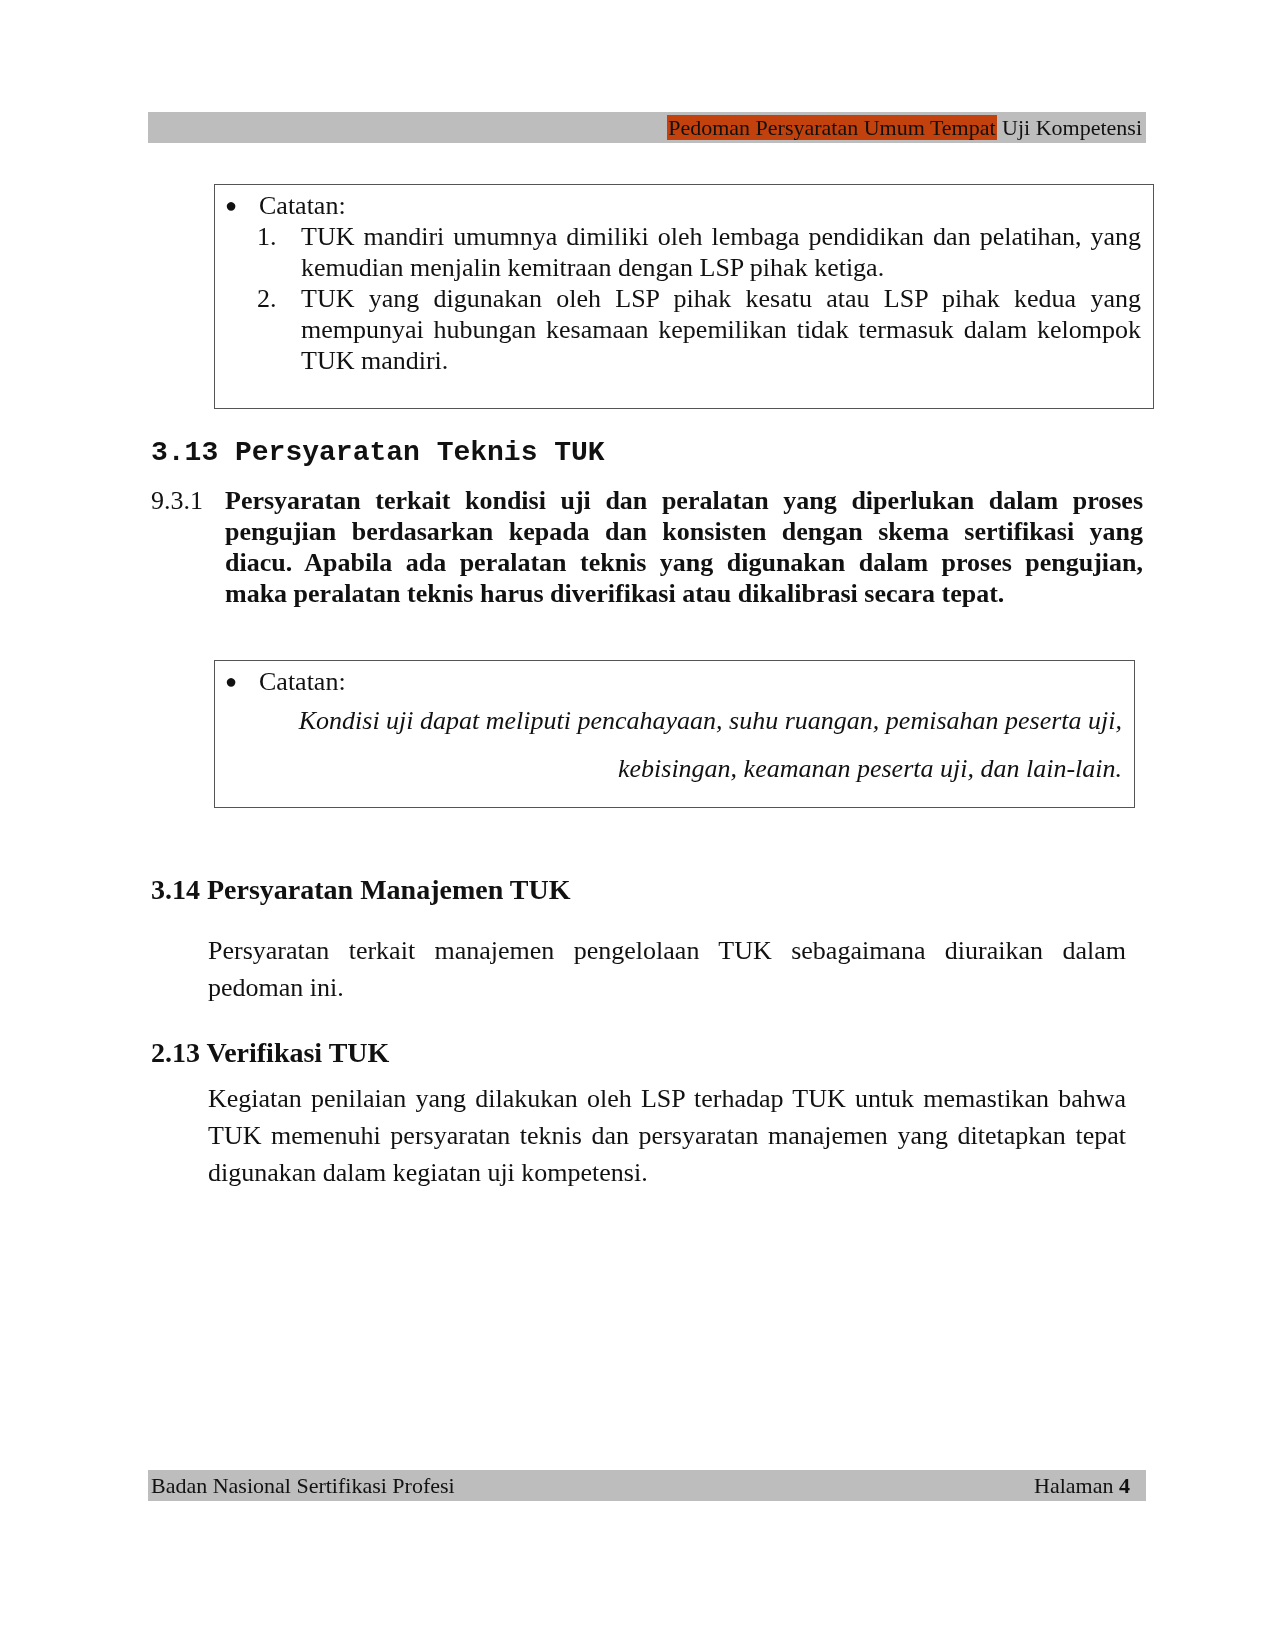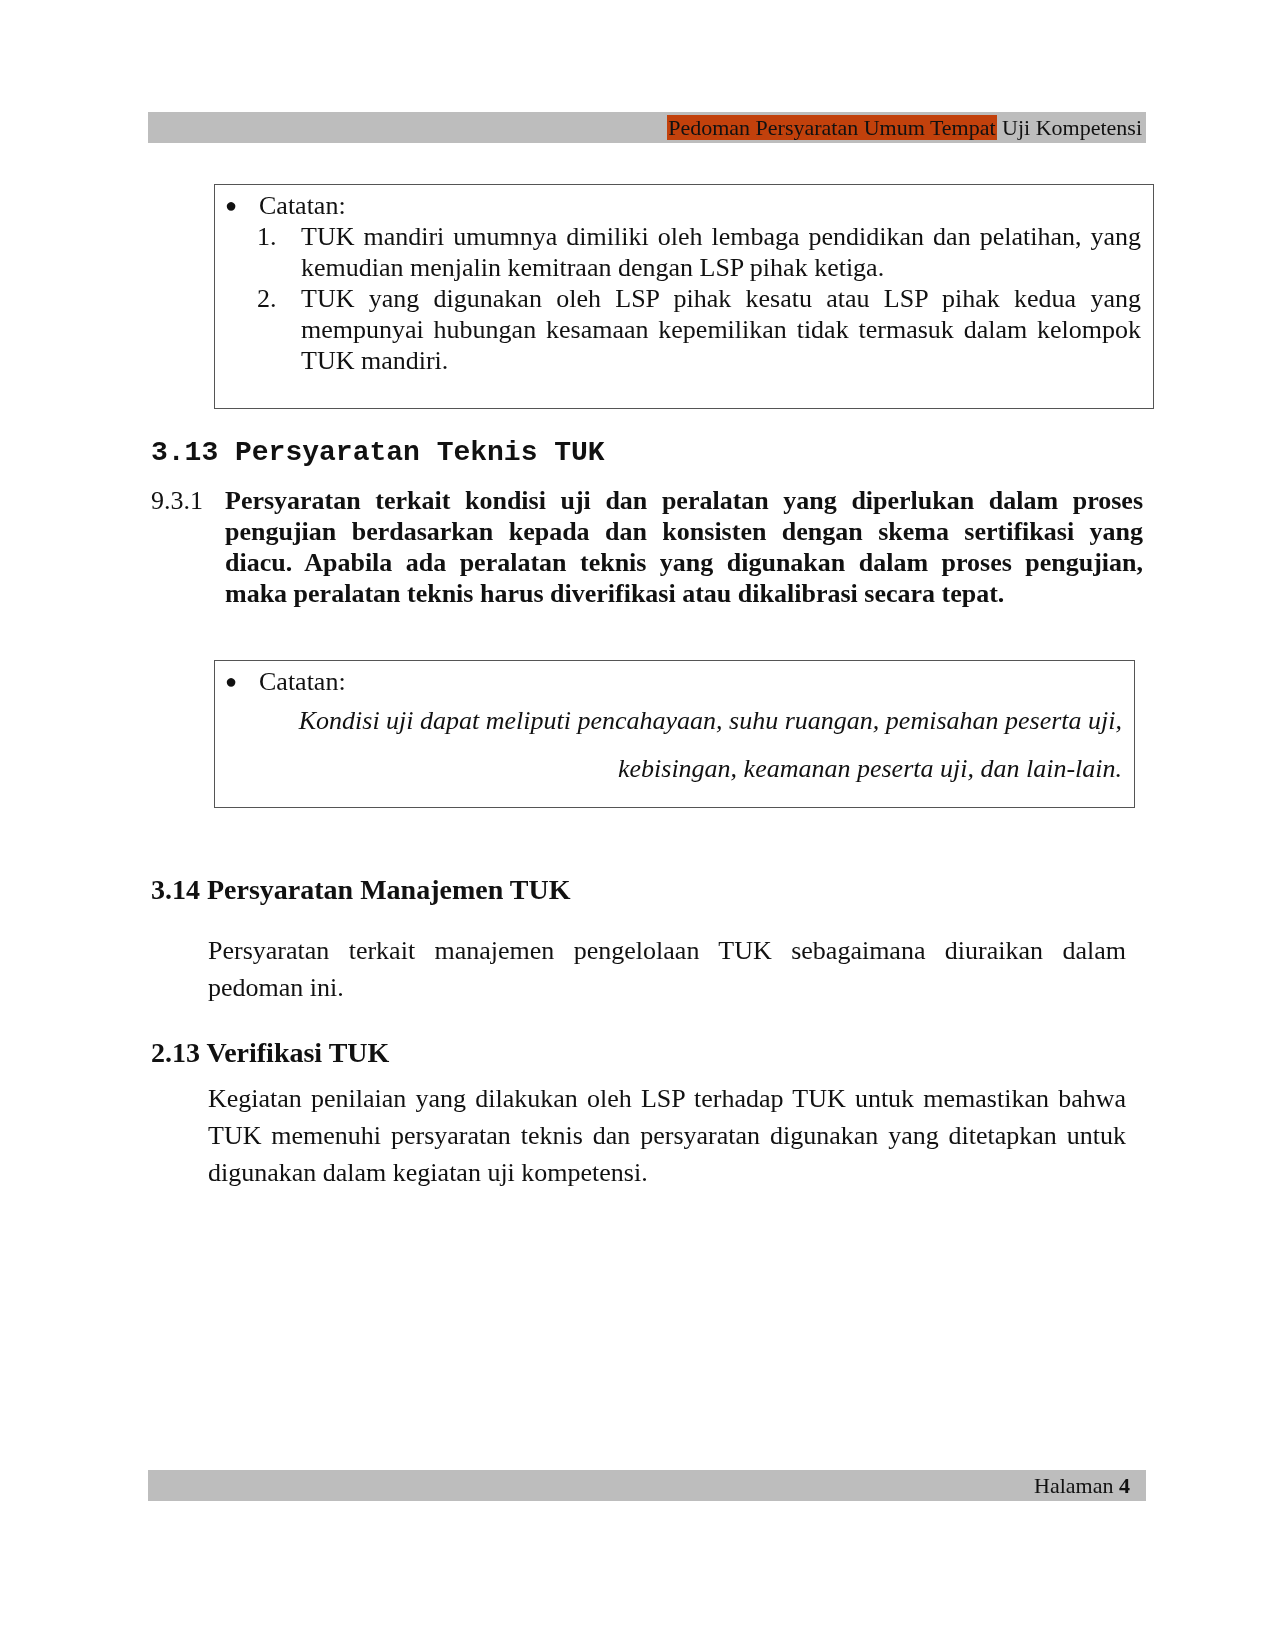--- a/index.html
+++ b/index.html
@@ -82,17 +82,18 @@
     <span class="bullet">●</span>
     <span>Catatan:</span>
   </div>
   <div class="txt">Kondisi uji dapat meliputi pencahayaan, suhu ruangan, pemisahan peserta uji, kebisingan, keamanan peserta uji, dan lain-lain.</div>
 </div>
 
 <div class="heading" style="top:873px;">3.14 Persyaratan Manajemen TUK</div>
 <div class="para lh37" style="top:932px;">Persyaratan terkait manajemen pengelolaan TUK sebagaimana diuraikan dalam pedoman ini.</div>
 
 <div class="heading" style="top:1036px;">2.13 Verifikasi TUK</div>
-<div class="para lh37" style="top:1080px;">Kegiatan penilaian yang dilakukan oleh LSP terhadap TUK untuk memastikan bahwa TUK memenuhi persyaratan teknis dan persyaratan digunakan yang ditetapkan untuk digunakan dalam kegiatan uji kompetensi.</div>
+<div class="para lh37" style="top:1080px;">Kegiatan penilaian yang dilakukan oleh LSP terhadap TUK untuk memastikan bahwa TUK memenuhi persyaratan teknis dan persyaratan manajemen yang ditetapkan tepat digunakan dalam kegiatan uji kompetensi.</div>
 
 <div class="bar footer-bar">
+  <span class="left">Badan Nasional Sertifikasi Profesi</span>
   <span class="right"><span>Halaman</span> <b>4</b></span>
 </div>
 
 </body></html>

